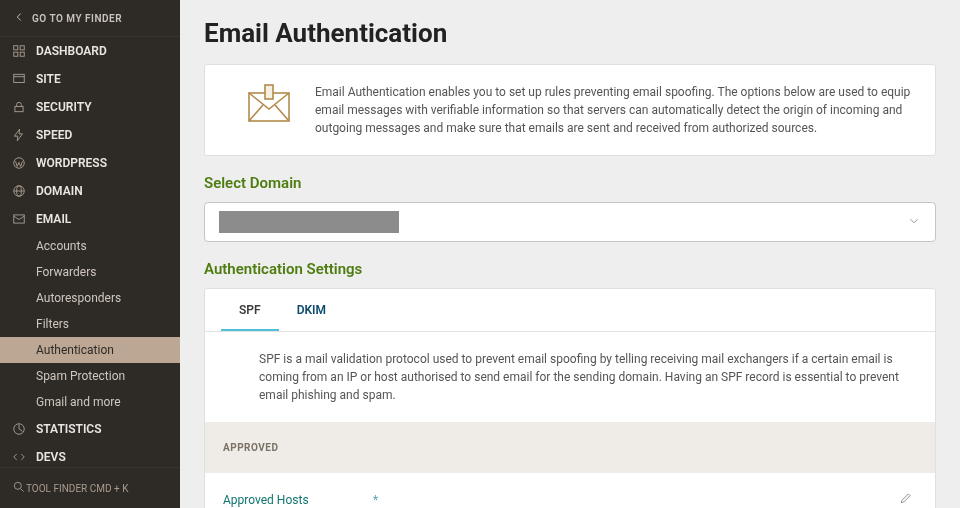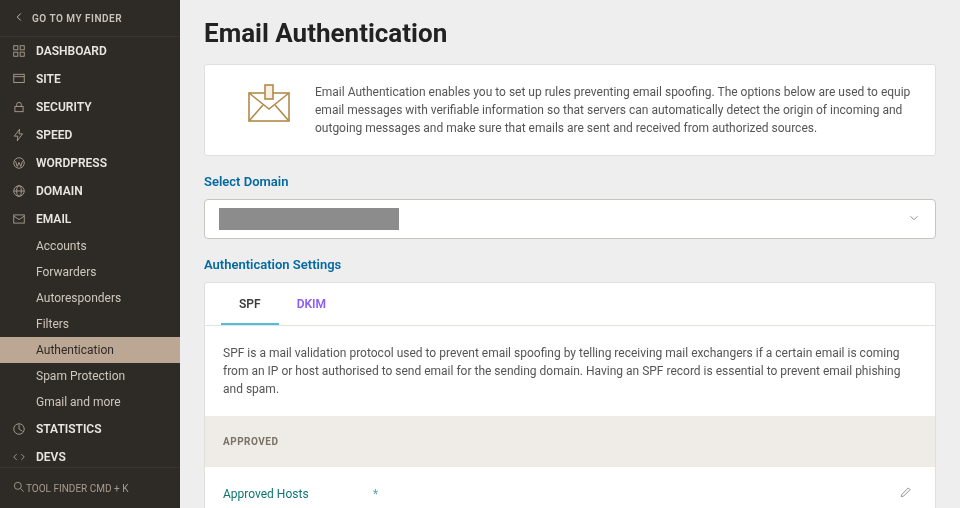--- a/index.html
+++ b/index.html
@@ -81,23 +81,23 @@
   .intro-card {
     display: flex;
     padding: 18px 20px;
     gap: 22px;
     align-items: flex-start;
     margin-bottom: 18px;
   }
   .intro-card .illus { flex-shrink: 0; margin-left: 20px; }
   .intro-card p { font-size: 12px; color: #555; line-height: 1.5; }
   .section-label {
-    font-size: 13px;
+    font-size: 15px;
     font-weight: 600;
-    color: #0369a1;
+    color: #4d7c0f;
     margin-bottom: 10px;
   }
   .section { margin-bottom: 18px; }
   .select-box {
     display: flex;
     align-items: center;
     justify-content: space-between;
     padding: 8px 14px;
     background: #fff;
     border: 1px solid #c8c4bf;
@@ -114,30 +114,30 @@
   
   .tabs {
     display: flex;
     border-bottom: 1px solid #e5e2de;
     padding: 0 16px;
   }
   .tab {
     padding: 14px 18px 12px;
     font-size: 12px;
     font-weight: 600;
-    color: #8b5cf6;
+    color: #0c4a6e;
     cursor: pointer;
     border-bottom: 2px solid transparent;
   }
   .tab.active {
     color: #3c3c3c;
     border-bottom-color: #4fc0d8;
   }
   .tab-body { padding: 18px 18px 0 18px; }
-  .tab-desc { font-size: 12px; color: #555; line-height: 1.5; margin-bottom: 18px; }
+  .tab-desc { font-size: 12px; color: #555; line-height: 1.5; margin-bottom: 18px; margin-left: 36px; }
   .subhead {
     background: #efece8;
     padding: 20px 18px;
     font-size: 10px;
     font-weight: 700;
     letter-spacing: .5px;
     color: #7a7167;
     margin: 0 -18px;
   }
   .row {

